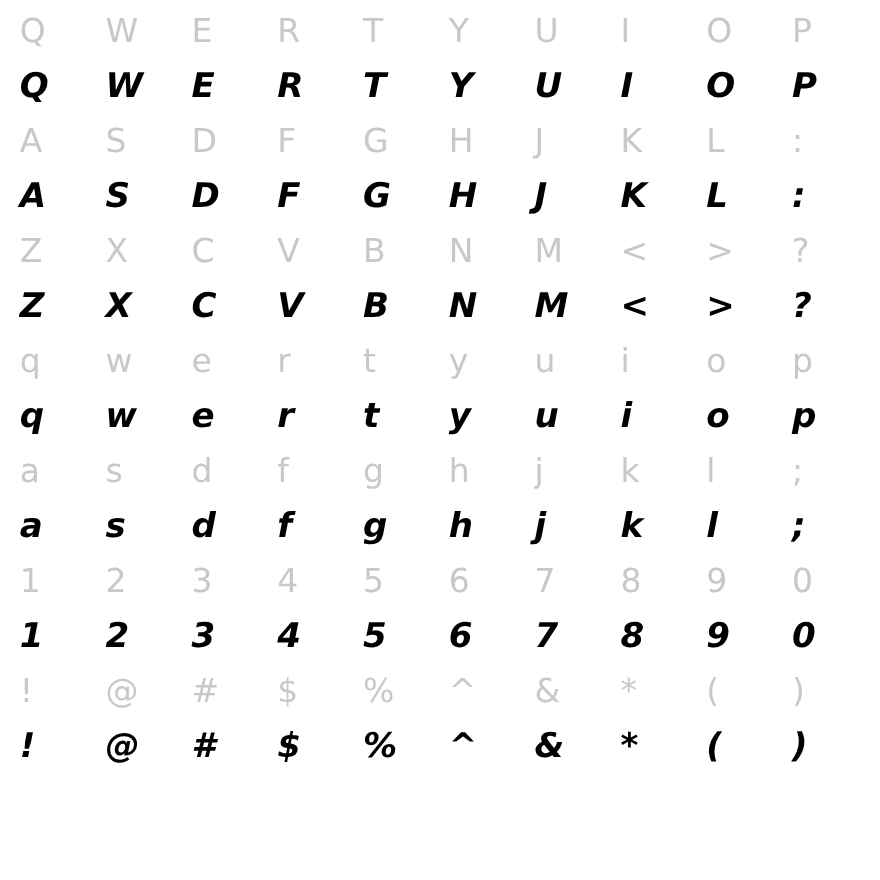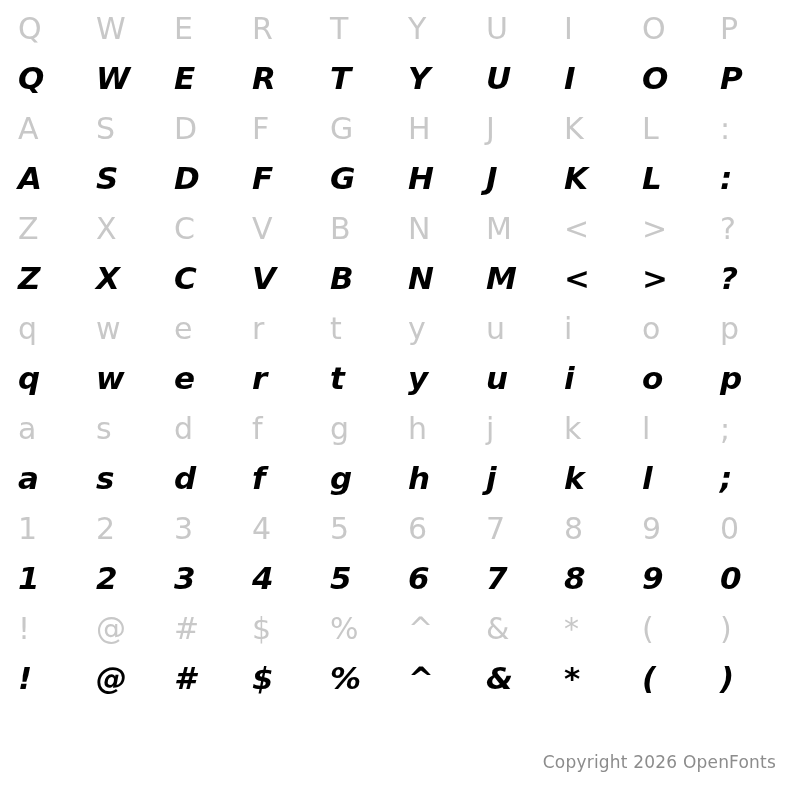--- a/index.html
+++ b/index.html
@@ -244,14 +244,13 @@
         <div class="cell">#</div>
         <div class="cell">$</div>
         <div class="cell">%</div>
         <div class="cell">^</div>
         <div class="cell">&amp;</div>
         <div class="cell">*</div>
         <div class="cell">(</div>
         <div class="cell">)</div>
       </div>
     </div>
-  <div class="copyright">Copyright 2026 OpenFonts</div>
 </div>
 
 </body></html>

